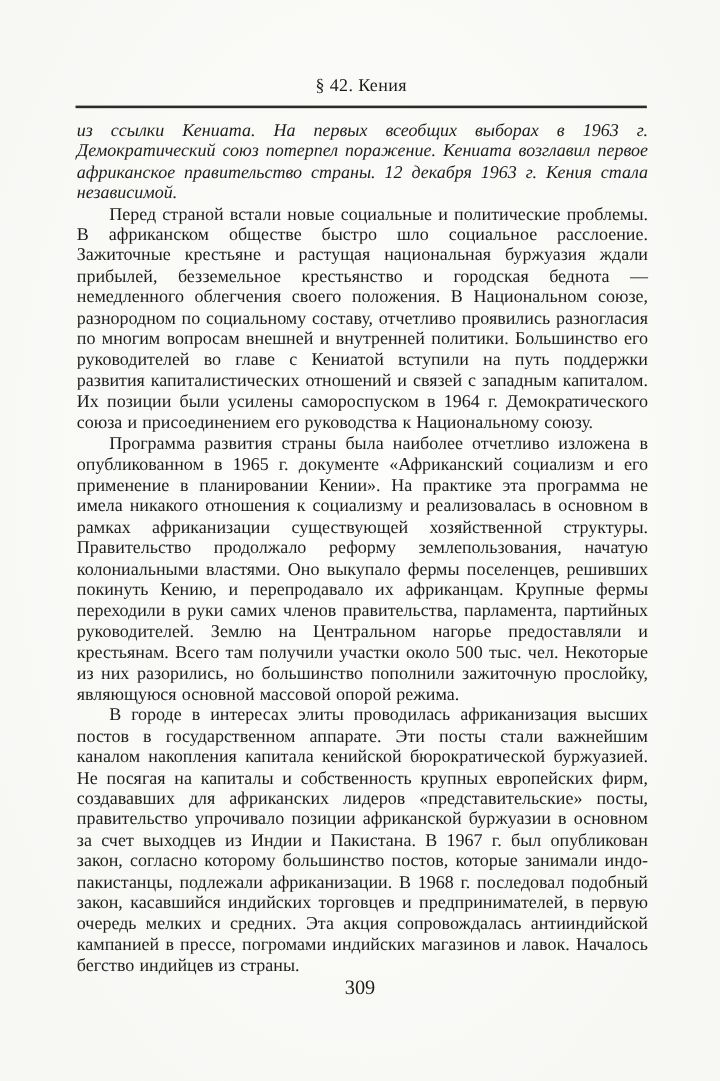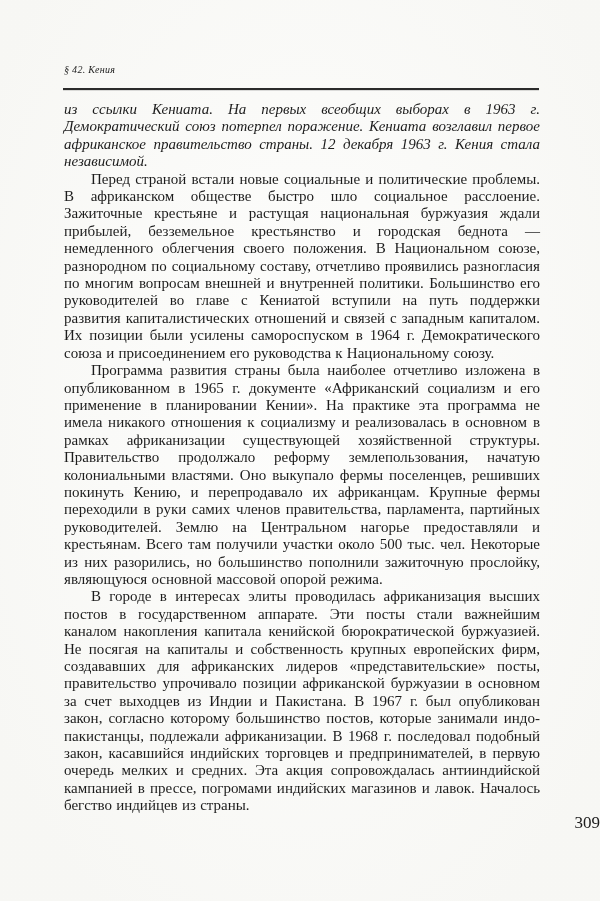--- a/index.html
+++ b/index.html
@@ -21,23 +21,22 @@
     inset: 0;
     background:
       radial-gradient(ellipse at 50% 45%, rgba(255,255,255,0.6) 0%, rgba(0,0,0,0.015) 85%),
       var(--paper);
   }
   .running-header {
     position: absolute;
     top: 64px;
     left: 64px;
     right: 62px;
-    text-align: left;
-    font-style: italic;
-    font-size: 10px;
+    text-align: center;
+    font-size: 15px;
     letter-spacing: 0.3px;
     color: var(--ink);
   }
   .header-rule {
     position: absolute;
     top: 88px;
     left: 63px;
     right: 61px;
     height: 2px;
     background: var(--rule);
@@ -60,21 +59,21 @@
   }
   .text-block p.no-indent {
     text-indent: 0;
     font-style: italic;
   }
   .page-number {
     position: absolute;
     top: 813px;
     left: 0;
     width: 100%;
-    text-align: right;
+    text-align: center;
     font-size: 17px;
     color: var(--ink);
   }
 </style>
 </head>
 <body>
 
 <div class="scan-page">
 
   <div class="running-header">§ 42. Кения</div>

